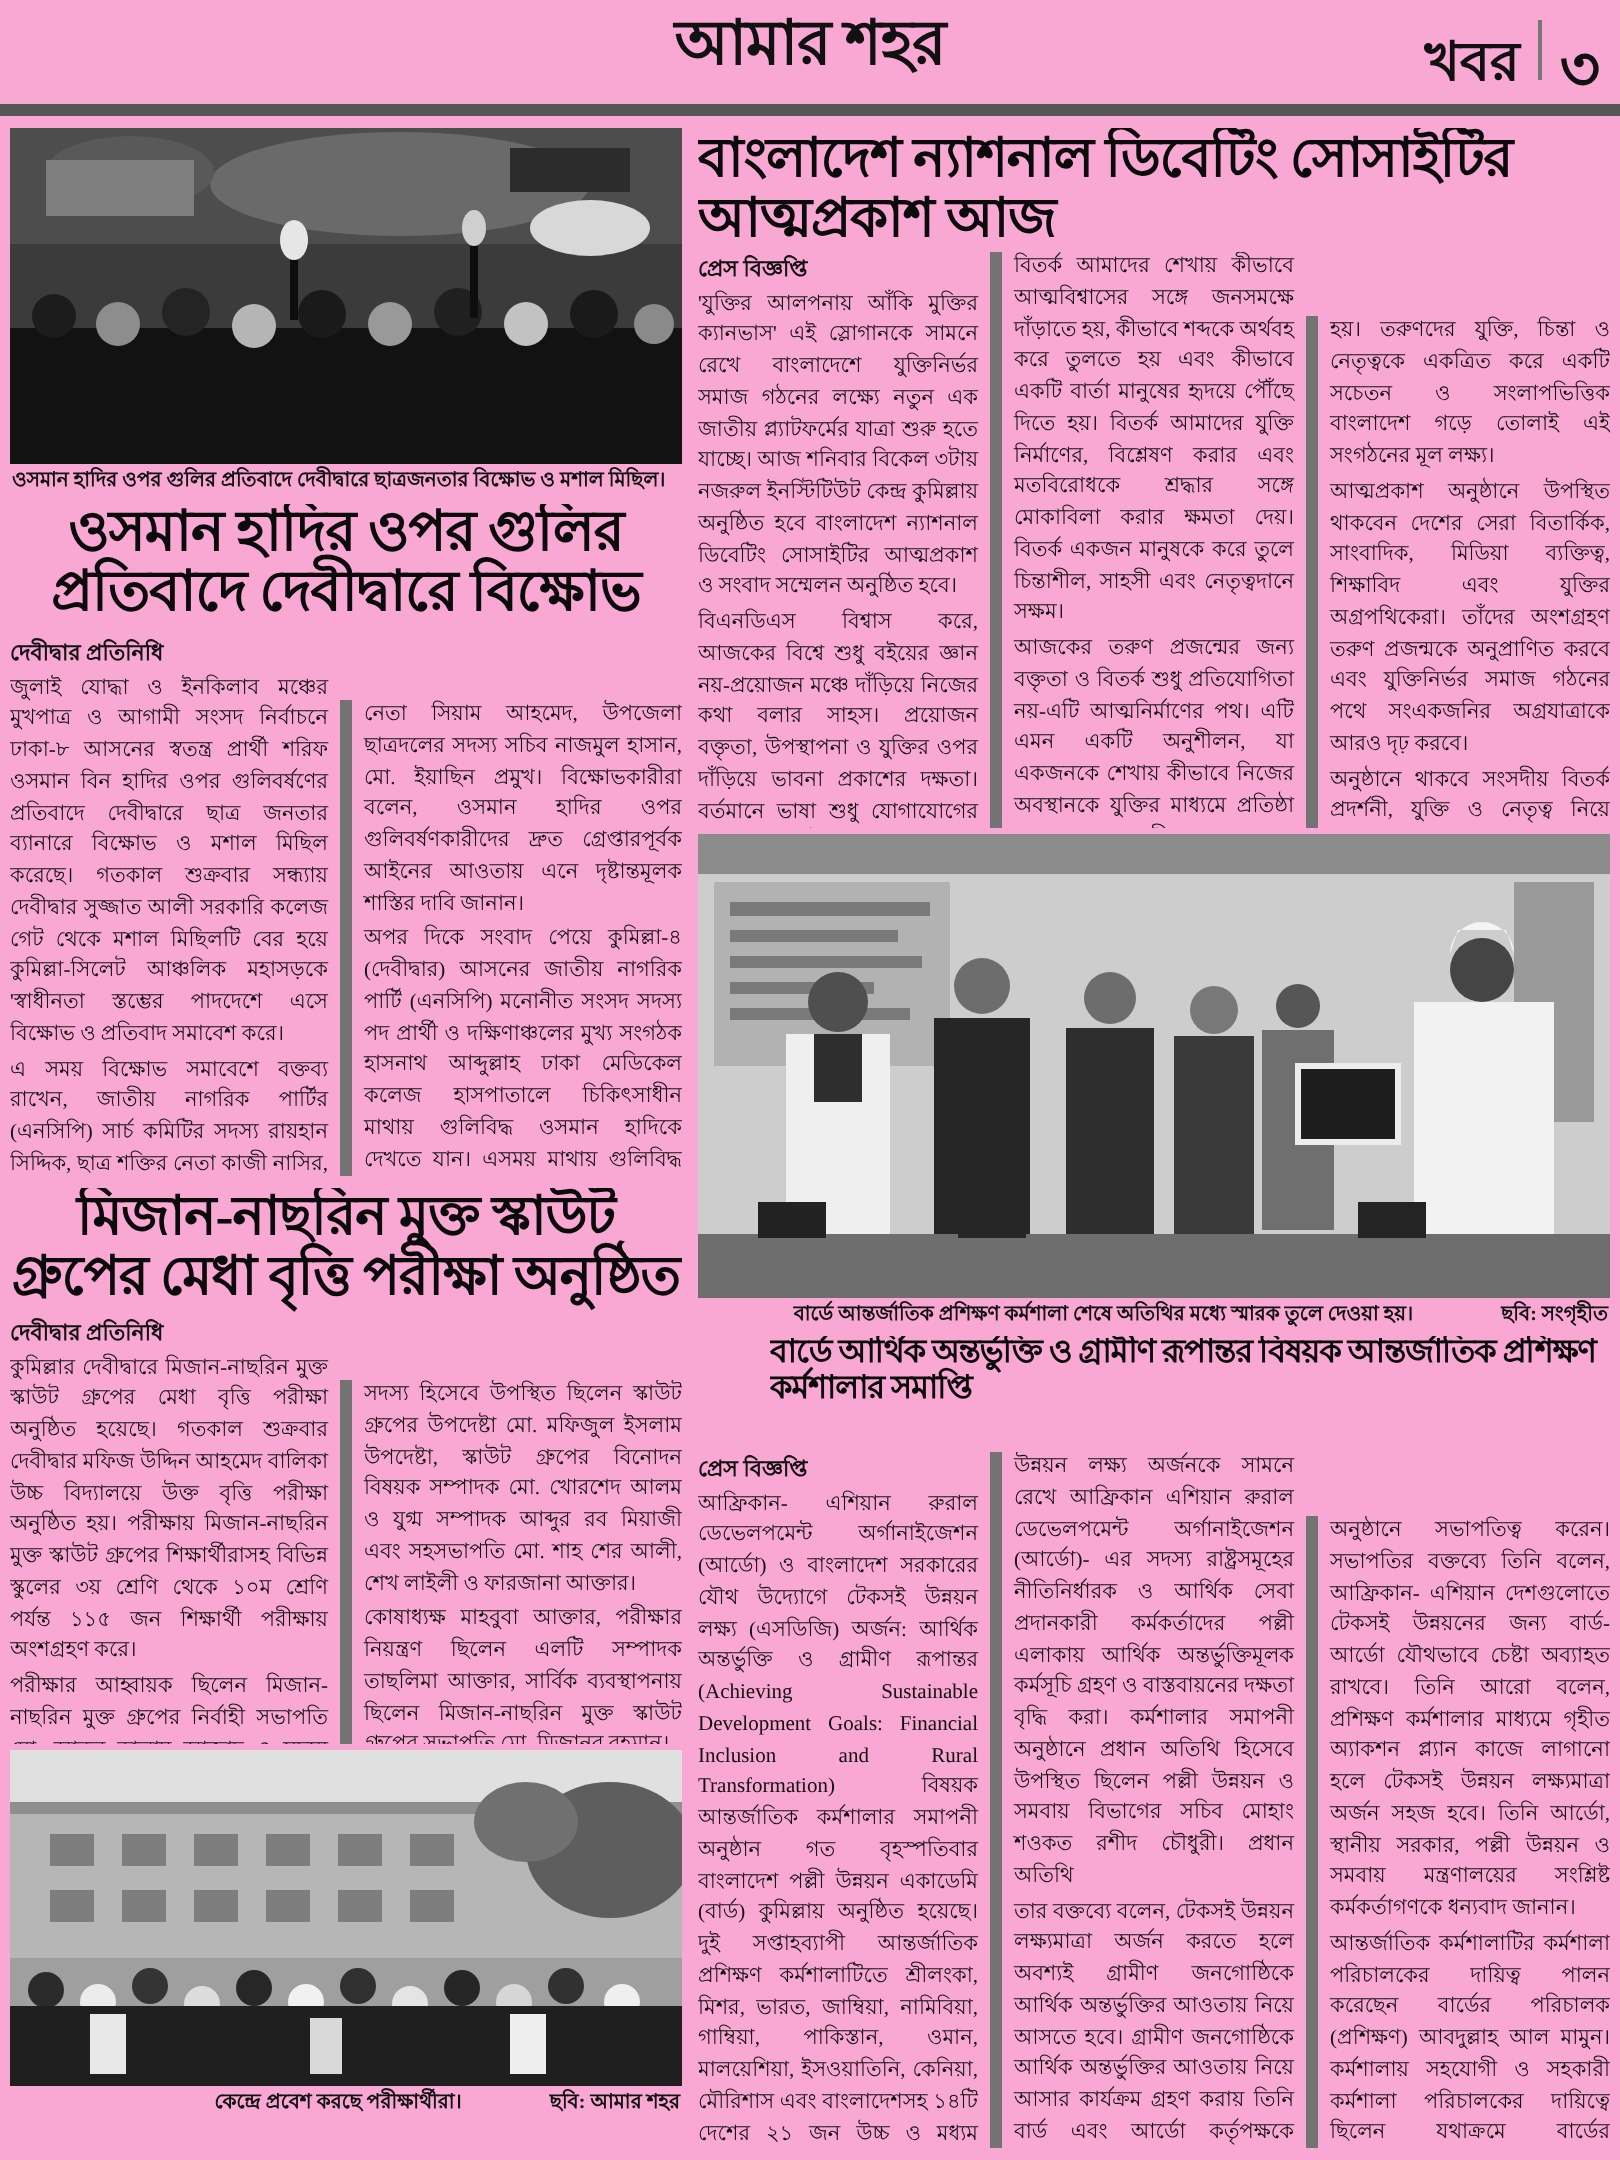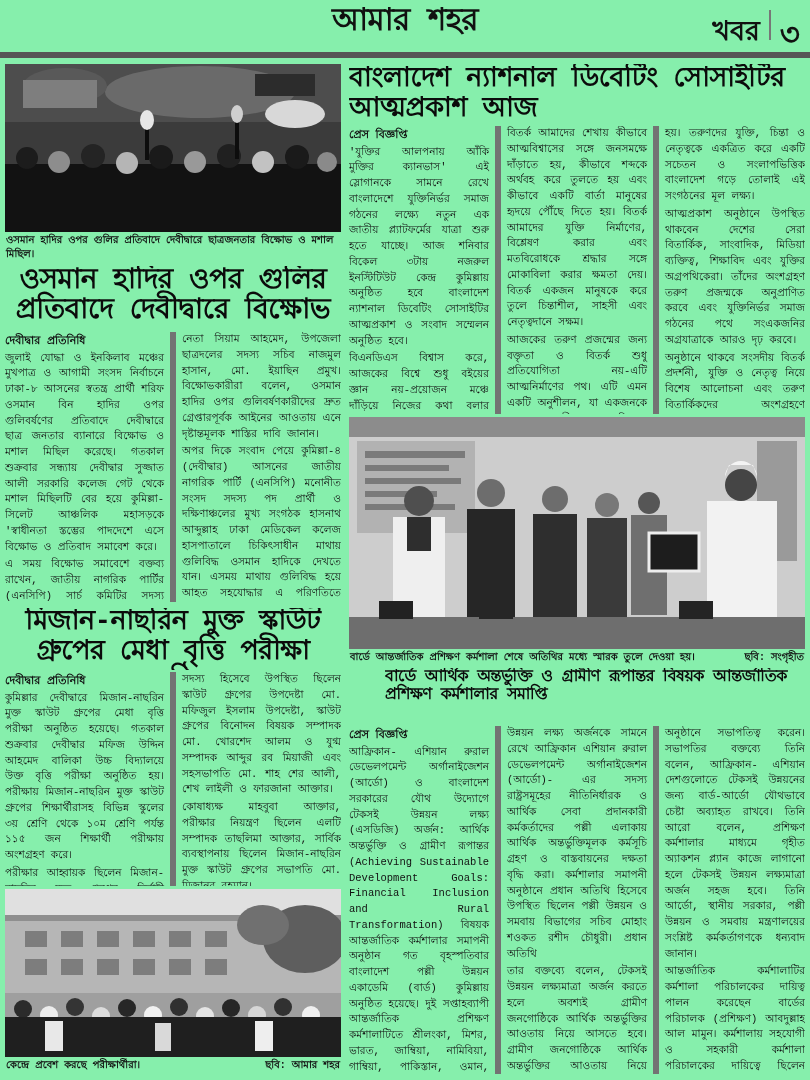--- a/index.html
+++ b/index.html
@@ -1,48 +1,48 @@
 <!DOCTYPE html>
 <html><head>
 <meta charset="utf-8">
 <style>
   html,body { margin:0; padding:0; background:#e8e8e4; }
   .page {
     position:relative; width:810px; height:1080px; margin:0 auto;
-    background:#86efac; color:#111; overflow:hidden;
-    font-family:Liberation Mono, monospace;
+    background:#f9a8d4; color:#111; overflow:hidden;
+    font-family:Liberation Serif, serif;
   }
   
   .masthead-wrap { position:absolute; top:6px; left:0; right:0; text-align:center; }
   .masthead { font-size:31px; font-weight:bold; letter-spacing:-0.5px; line-height:1; }
   .issue-date { font-size:9.5px; margin-top:2px; color:#222; }
   .section-wrap { position:absolute; top:10px; right:10px; display:flex; align-items:flex-start; }
   .section-name { font-size:27px; font-weight:bold; }
   .section-divider { width:2px; height:30px; background:#777; margin:0 9px; }
   .page-number { font-size:31px; font-weight:bold; }
   .header-rule { position:absolute; top:52px; left:0; right:0; height:6px; background:#565656; }
   
   .zone-left  { position:absolute; left:5px;  top:64px; width:336px; }
   .zone-right { position:absolute; left:349px; top:64px; width:456px; }
   
   .photo { display:block; width:100%; background:#888; }
   .caption { font-size:10px; font-weight:600; line-height:14px; padding:2px 1px 0; color:#111; }
-  .caption-row { display:flex; justify-content:space-between; font-size:10px; font-weight:600; line-height:14px; padding:2px 1px 0;gap:44px; }
+  .caption-row { display:flex; justify-content:flex-end; font-size:10px; font-weight:600; line-height:14px; padding:2px 1px 0;gap:44px; }
   
   .headline { font-weight:bold; letter-spacing:-0.5px; color:#0b0b0b; overflow:hidden; }
   .hl-center { text-align:center; }
   .hl-osman  { font-size:28px; line-height:1.07; height:64px; margin:4px 0 2px; }
   .hl-scout  { font-size:27px; line-height:1.1;  height:62px; margin:6px 0 2px; }
   .hl-debate { font-size:27px; line-height:1.12; height:62px; }
   .hl-bard   { font-size:16px; line-height:1.14; height:58px; margin-top:3px;margin-left:36px; }
   
   .cols { display:flex; overflow:hidden; }
   .col  { flex:1 1 0; padding:0 6px; text-align:justify; font-size:10.5px; line-height:1.5; overflow:hidden; }
   .col:first-child { padding-left:0; }
-  .col:last-child  { padding-right:0; }
+  .col:last-child  { padding-right:0;margin-top:32px; }
   .col + .col { border-left:6px solid #737373; }
   .byline { font-weight:bold; font-size:11px; margin:1px 0 1px; text-align:left; }
   .para { margin:0 0 2px; }
   .body-debate { height:288px; }
   .body-osman  { height:270px; }
   .body-scout  { height:214px; }
   .body-bard   { height:348px; }
   .photo-gap { margin-top:3px; }
 </style>
 </head>

